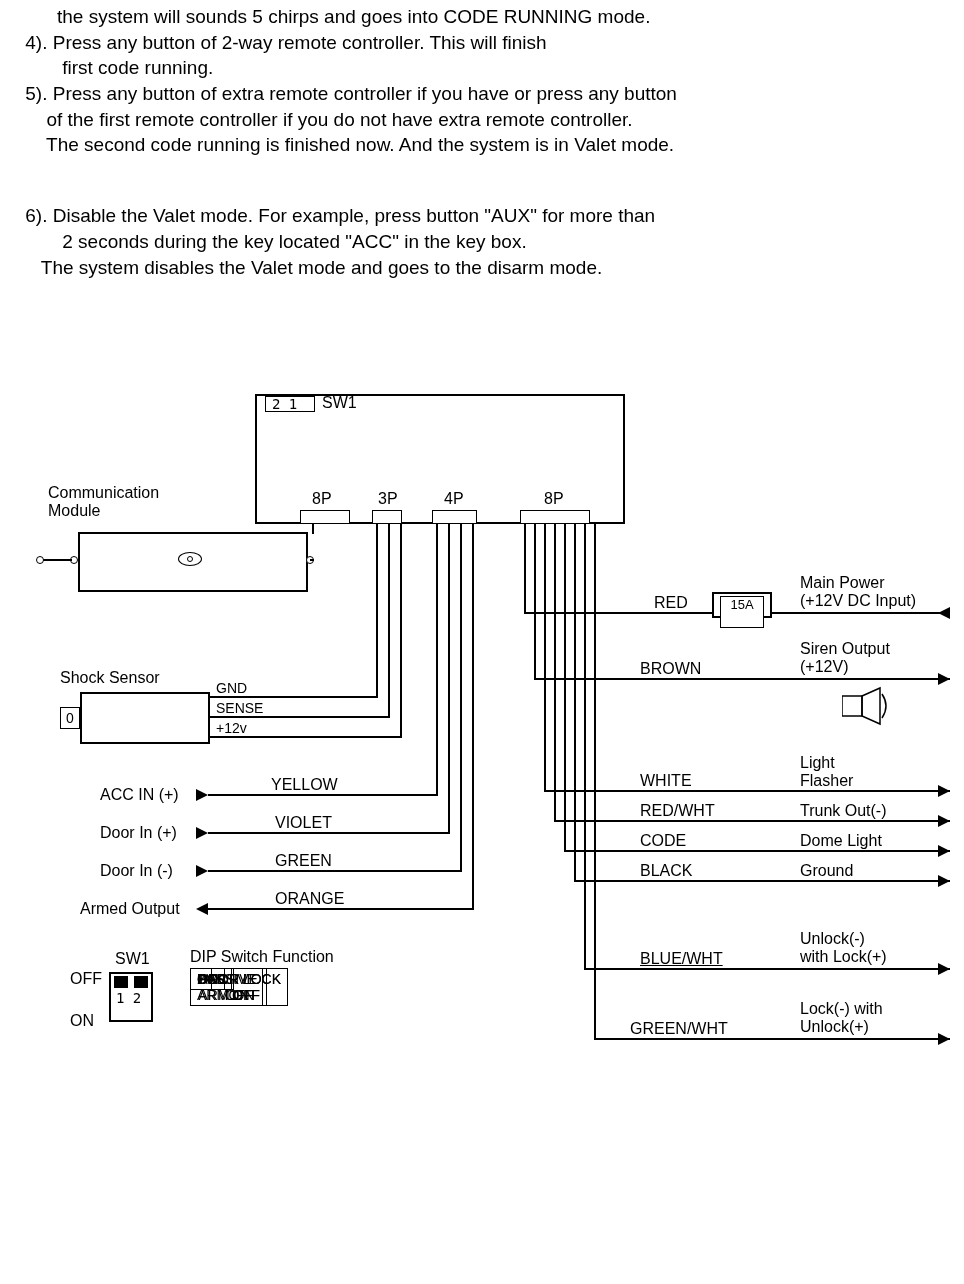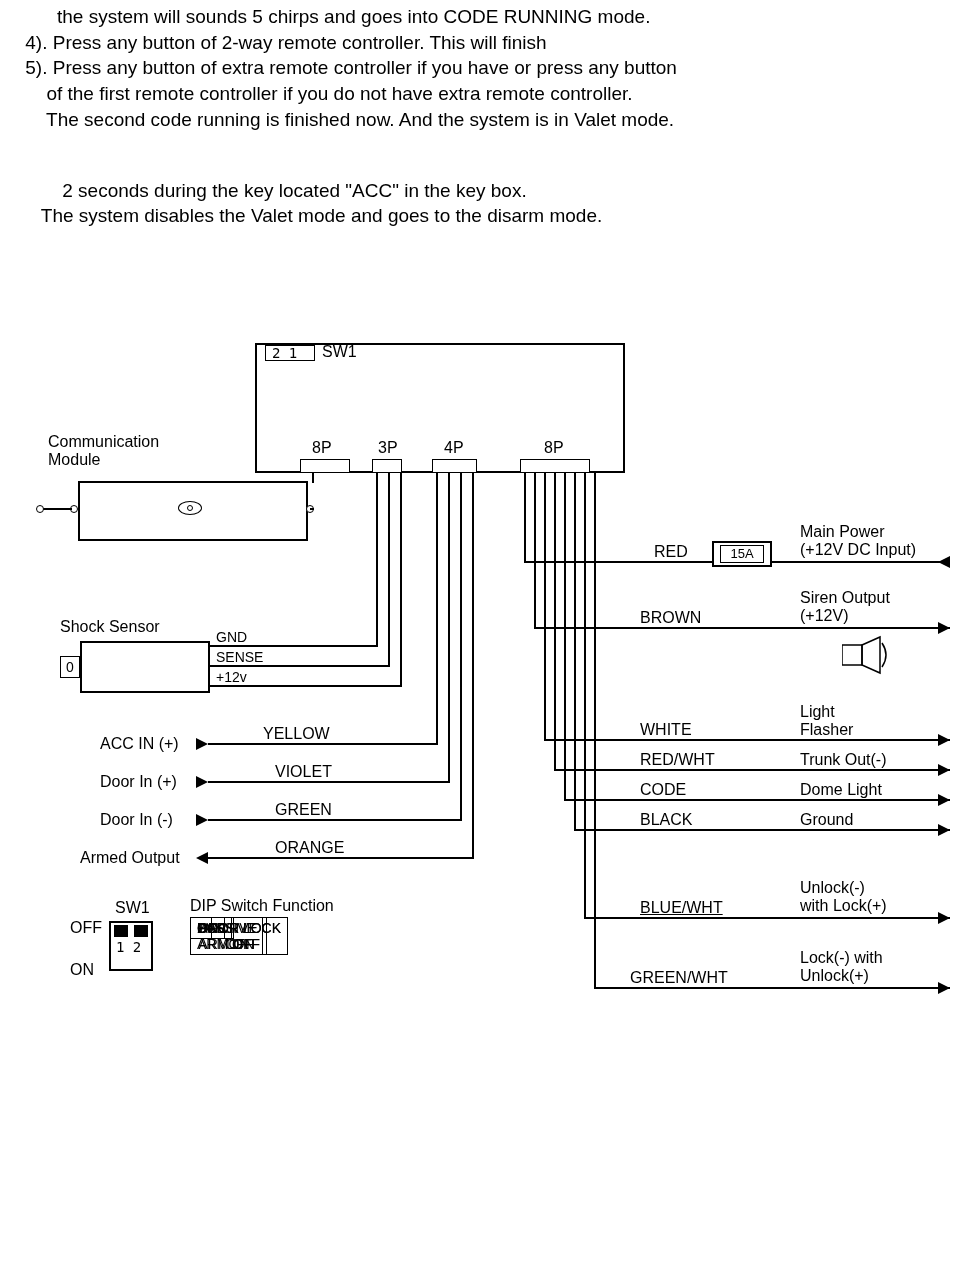--- a/index.html
+++ b/index.html
@@ -19,25 +19,27 @@
   .circ{border:1.5px solid #000;border-radius:50%;width:8px;height:8px;background:#fff;}
   table.dip{border-collapse:collapse;font-size:14px;}
   table.dip td{border:1px solid #000;padding:2px 6px;text-align:center;vertical-align:middle;}
 </style>
 </head>
 <body>
 
 <div class="text-block">
   <div class="line">       the system will sounds 5 chirps and goes into CODE RUNNING mode.</div>
   <div class="line"> 4). Press any button of 2-way remote controller. This will finish</div>
+  <div class="line">        first code running.</div>
   <div class="line"> 5). Press any button of extra remote controller if you have or press any button</div>
   <div class="line">     of the first remote controller if you do not have extra remote controller.</div>
   <div class="line">     The second code running is finished now. And the system is in Valet mode.</div>
   <div class="line"> </div>
   <div style="height:20px"></div>
+  <div class="line"> 6). Disable the Valet mode. For example, press button "AUX" for more than</div>
   <div class="line">        2 seconds during the key located "ACC" in the key box.</div>
   <div class="line">    The system disables the Valet mode and goes to the disarm mode.</div>
 </div>
 
 <div class="diagram">
 
   <div class="box" style="left:255px;top:60px;width:370px;height:130px;"></div>
 
   <div class="thinbox" style="left:265px;top:62px;width:50px;height:16px;"></div>
   <div class="slbl" style="left:272px;top:62px;font-family:monospace;">2  1</div>
@@ -82,21 +84,21 @@
   <div class="slbl" style="left:216px;top:386px;">+12v</div>
 
   <div class="vline" style="left:436px;top:190px;height:272px;"></div>
   <div class="vline" style="left:448px;top:190px;height:310px;"></div>
   <div class="vline" style="left:460px;top:190px;height:348px;"></div>
   <div class="vline" style="left:472px;top:190px;height:386px;"></div>
 
   <div class="hline" style="left:208px;top:460px;width:230px;"></div>
   <div class="arrow-r" style="left:196px;top:455px;"></div>
   <div class="lbl" style="left:100px;top:452px;">ACC IN (+)</div>
-  <div class="lbl" style="left:263px;top:442px;">YELLOW</div>
+  <div class="lbl" style="left:271px;top:442px;">YELLOW</div>
 
   <div class="hline" style="left:208px;top:498px;width:242px;"></div>
   <div class="arrow-r" style="left:196px;top:493px;"></div>
   <div class="lbl" style="left:100px;top:490px;">Door In (+)</div>
   <div class="lbl" style="left:275px;top:480px;">VIOLET</div>
 
   <div class="hline" style="left:208px;top:536px;width:254px;"></div>
   <div class="arrow-r" style="left:196px;top:531px;"></div>
   <div class="lbl" style="left:100px;top:528px;">Door In (-)</div>
   <div class="lbl" style="left:275px;top:518px;">GREEN</div>
@@ -110,21 +112,21 @@
   <div class="vline" style="left:534px;top:190px;height:156px;"></div>
   <div class="vline" style="left:544px;top:190px;height:268px;"></div>
   <div class="vline" style="left:554px;top:190px;height:298px;"></div>
   <div class="vline" style="left:564px;top:190px;height:328px;"></div>
   <div class="vline" style="left:574px;top:190px;height:358px;"></div>
   <div class="vline" style="left:584px;top:190px;height:446px;"></div>
   <div class="vline" style="left:594px;top:190px;height:516px;"></div>
 
   <div class="hline" style="left:524px;top:278px;width:188px;"></div>
   <div class="box" style="left:712px;top:258px;width:60px;height:26px;"></div>
-  <div class="thinbox" style="left:720px;top:262px;width:44px;height:18px;font-size:13px;text-align:center;line-height:16px;">15A</div>
+  <div class="thinbox" style="left:720px;top:262px;width:44px;height:32px;font-size:13px;text-align:center;line-height:16px;">15A</div>
   <div class="hline" style="left:772px;top:278px;width:178px;"></div>
   <div class="arrow-l" style="left:938px;top:273px;"></div>
   <div class="lbl" style="left:654px;top:260px;">RED</div>
   <div class="lbl" style="left:800px;top:240px;white-space:pre;">Main Power
 (+12V DC Input)</div>
 
   <div class="hline" style="left:534px;top:344px;width:416px;"></div>
   <div class="arrow-r" style="left:938px;top:339px;"></div>
   <div class="lbl" style="left:640px;top:326px;">BROWN</div>
   <div class="lbl" style="left:800px;top:306px;white-space:pre;">Siren Output

